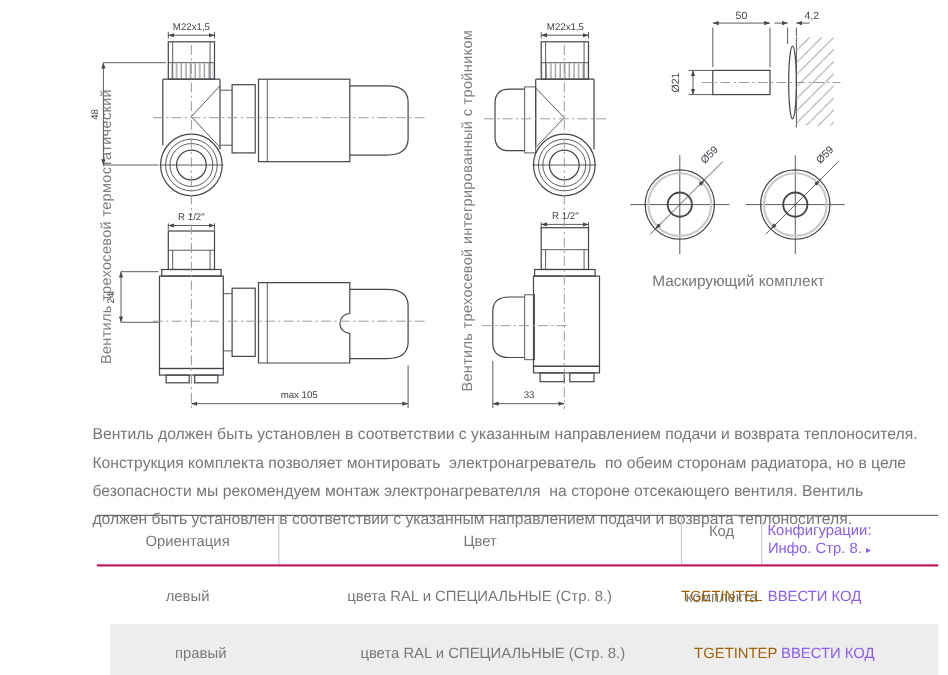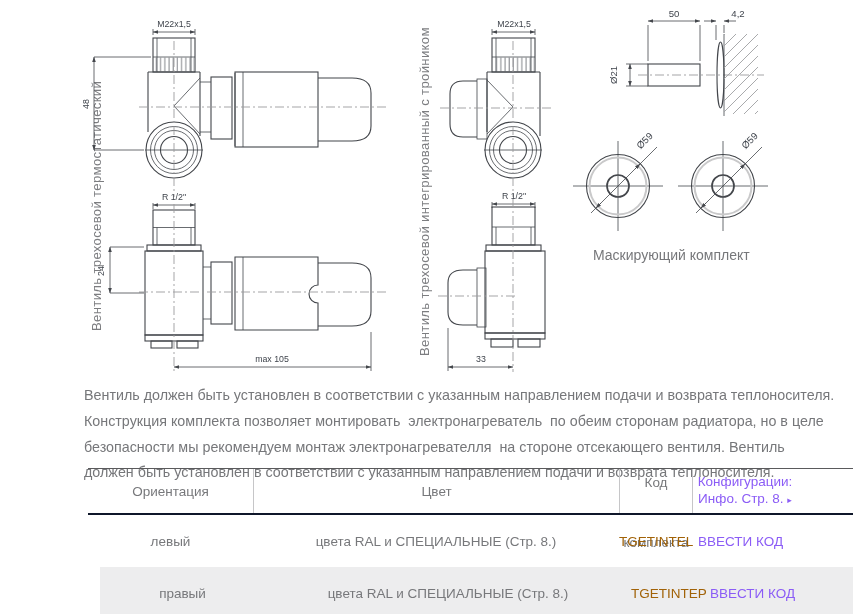--- a/index.html
+++ b/index.html
@@ -11,21 +11,21 @@
   .dimtxt2{font-size:9.6px;fill:#3f444c;}
   .vlabel{font-size:13.2px;fill:#7c7d80;letter-spacing:.3px;}
   .caption{font-size:14px;fill:#76777a;}
   .ln{stroke:#43464b;stroke-width:1.1;fill:none;}
   .lnt{stroke:#43464b;stroke-width:0.8;fill:none;}
   .cl{stroke:#9b9b9d;stroke-width:0.9;fill:none;stroke-dasharray:9 3 2 3;}
   .dim{stroke:#44474c;stroke-width:0.8;fill:none;}
   .desc{position:absolute;left:84px;top:383px;width:780px;font-size:14.3px;line-height:25.8px;
         color:#76777a;white-space:pre-wrap;}
   .tbl{position:absolute;left:88px;top:468px;width:765px;font-size:13.5px;color:#77787b;}
-  .thead{display:flex;border-top:1px solid #5a5a5c;border-bottom:2px solid #0f172a;height:44px;}
+  .thead{display:flex;border-top:1px solid #5a5a5c;border-bottom:2px solid #be185d;height:44px;}
   .th{display:flex;flex-direction:column;justify-content:center;align-items:center;box-sizing:border-box;}
   .th.sep{border-left:1px solid #c6c6c8;}
   .trow{display:flex;height:52px;align-items:center;}
   .trow.alt{background:#ededee;margin-left:12px;}
   .c1{width:165px;text-align:center;justify-content:center;}
   .c2{width:366px;text-align:center;justify-content:center;}
   .c3{width:73px;}
   .c4{width:161px;}
   .trow .c1,.trow .c2{flex:none;}
   .cell{box-sizing:border-box;}

